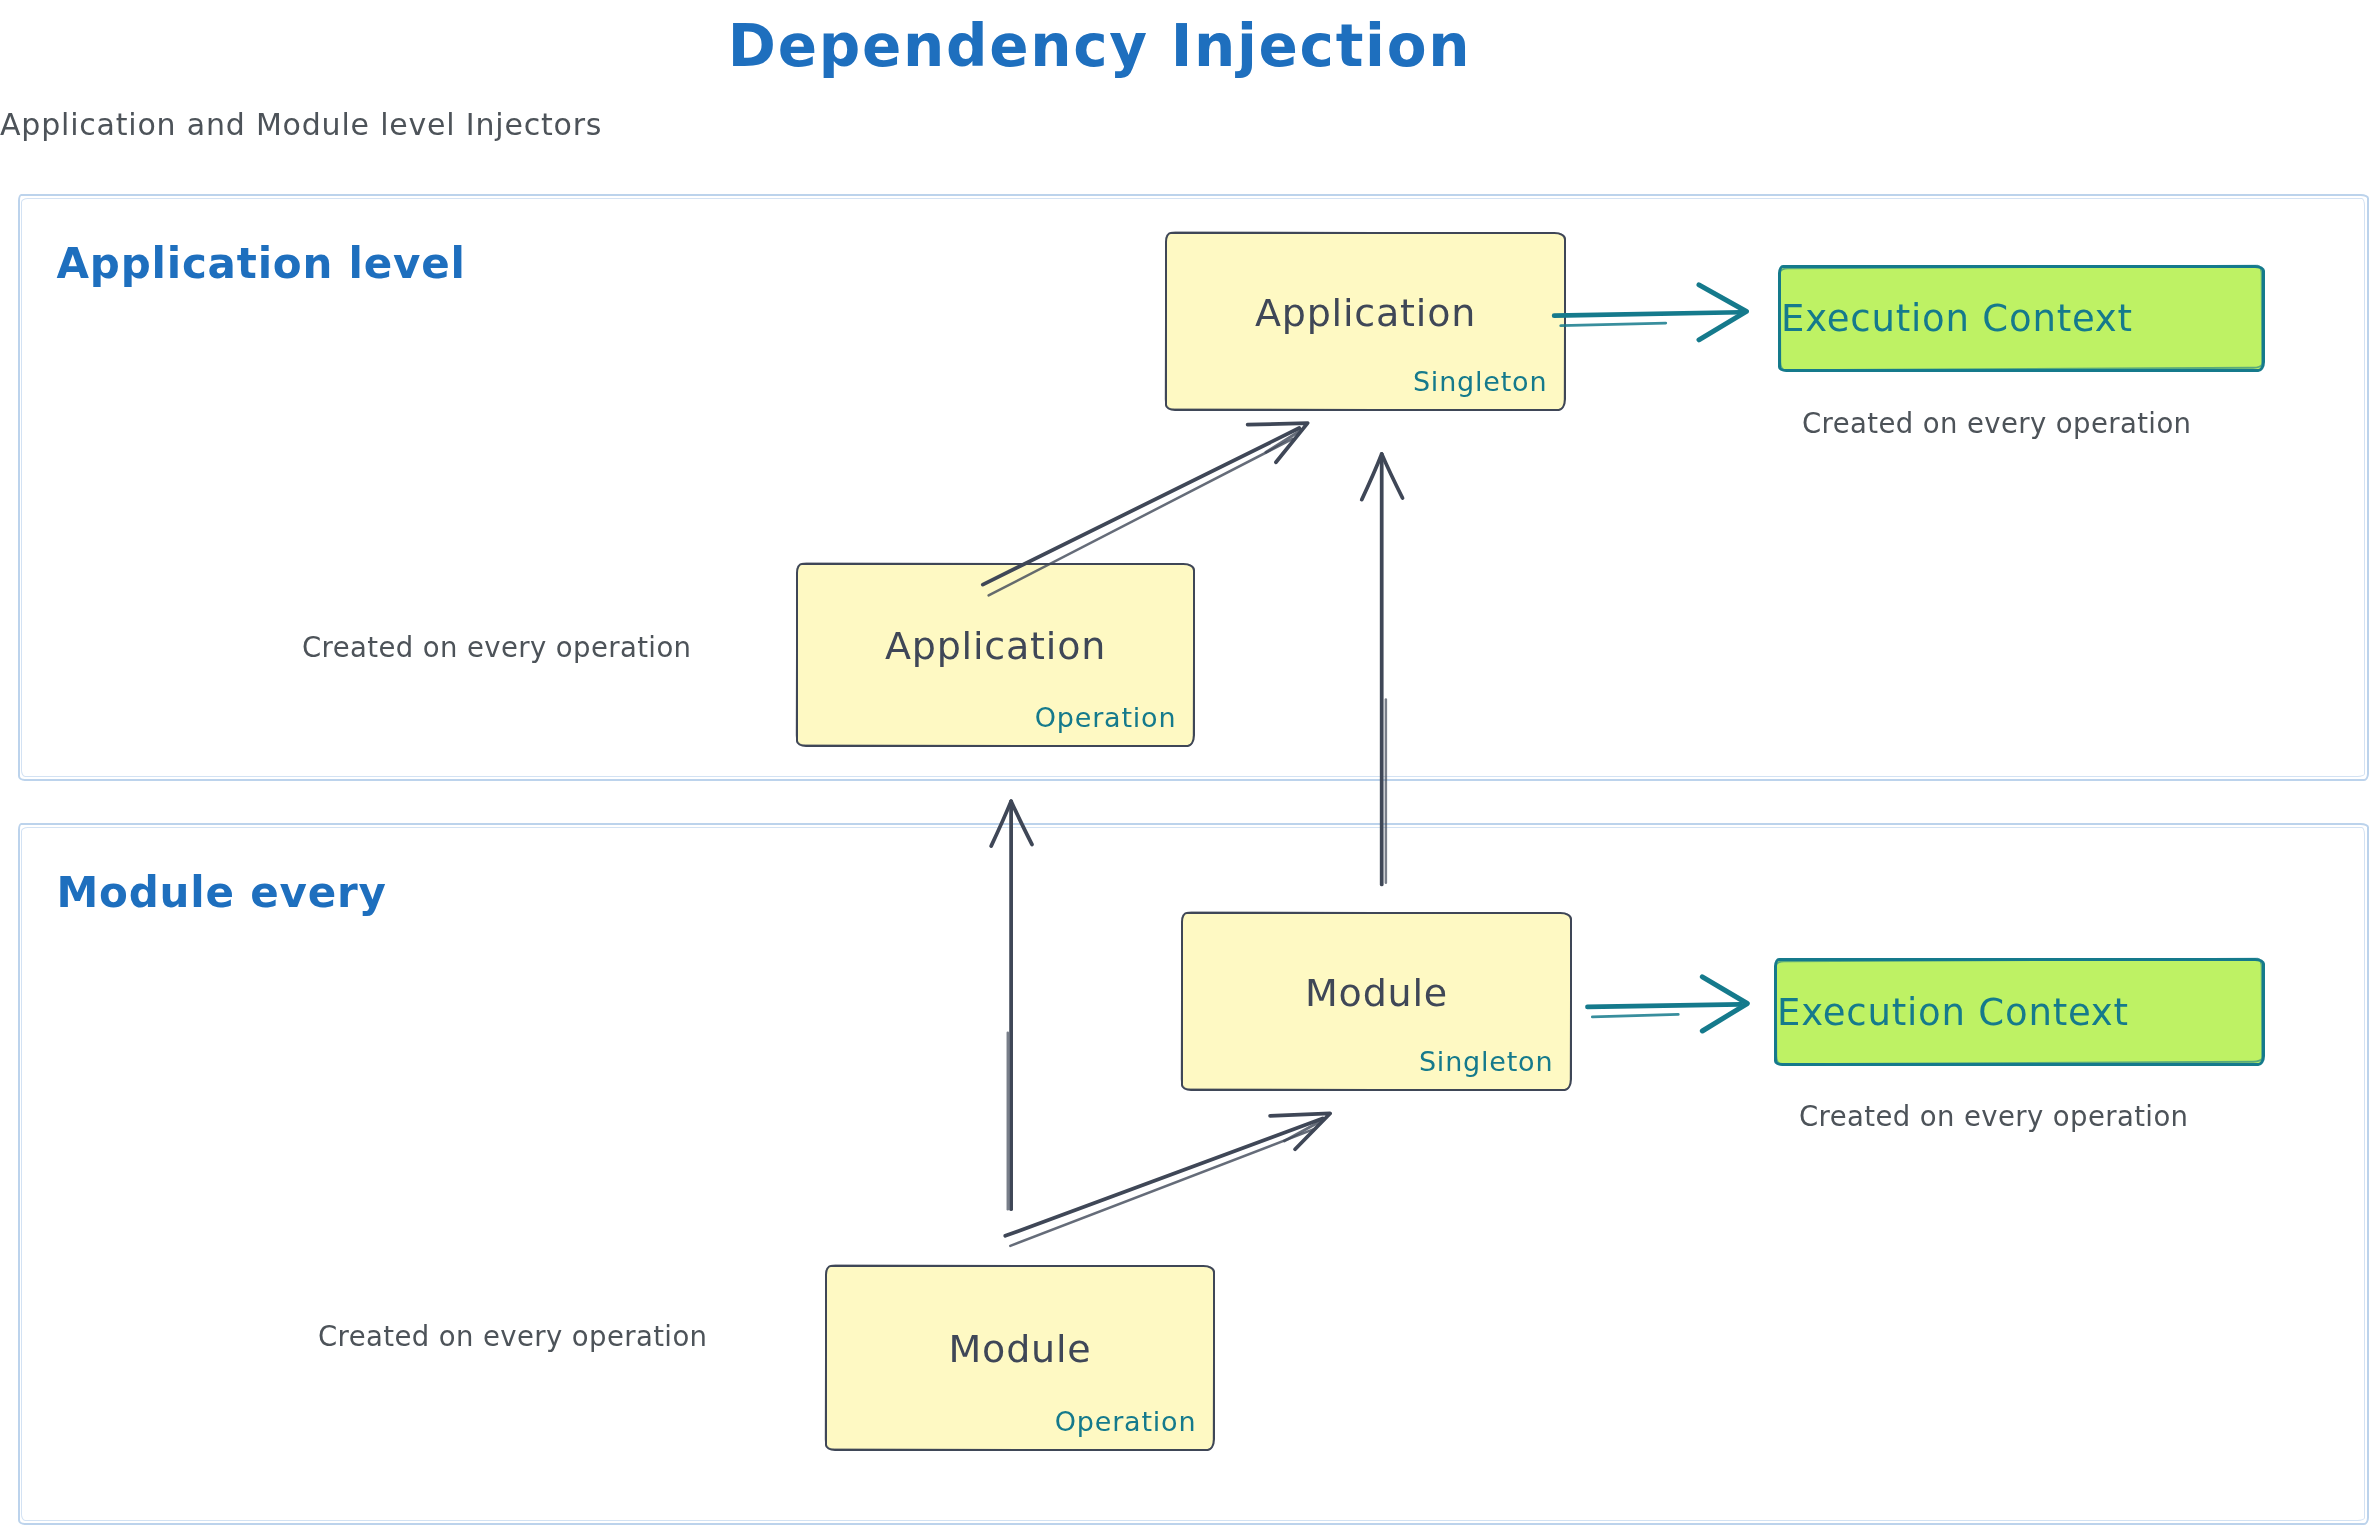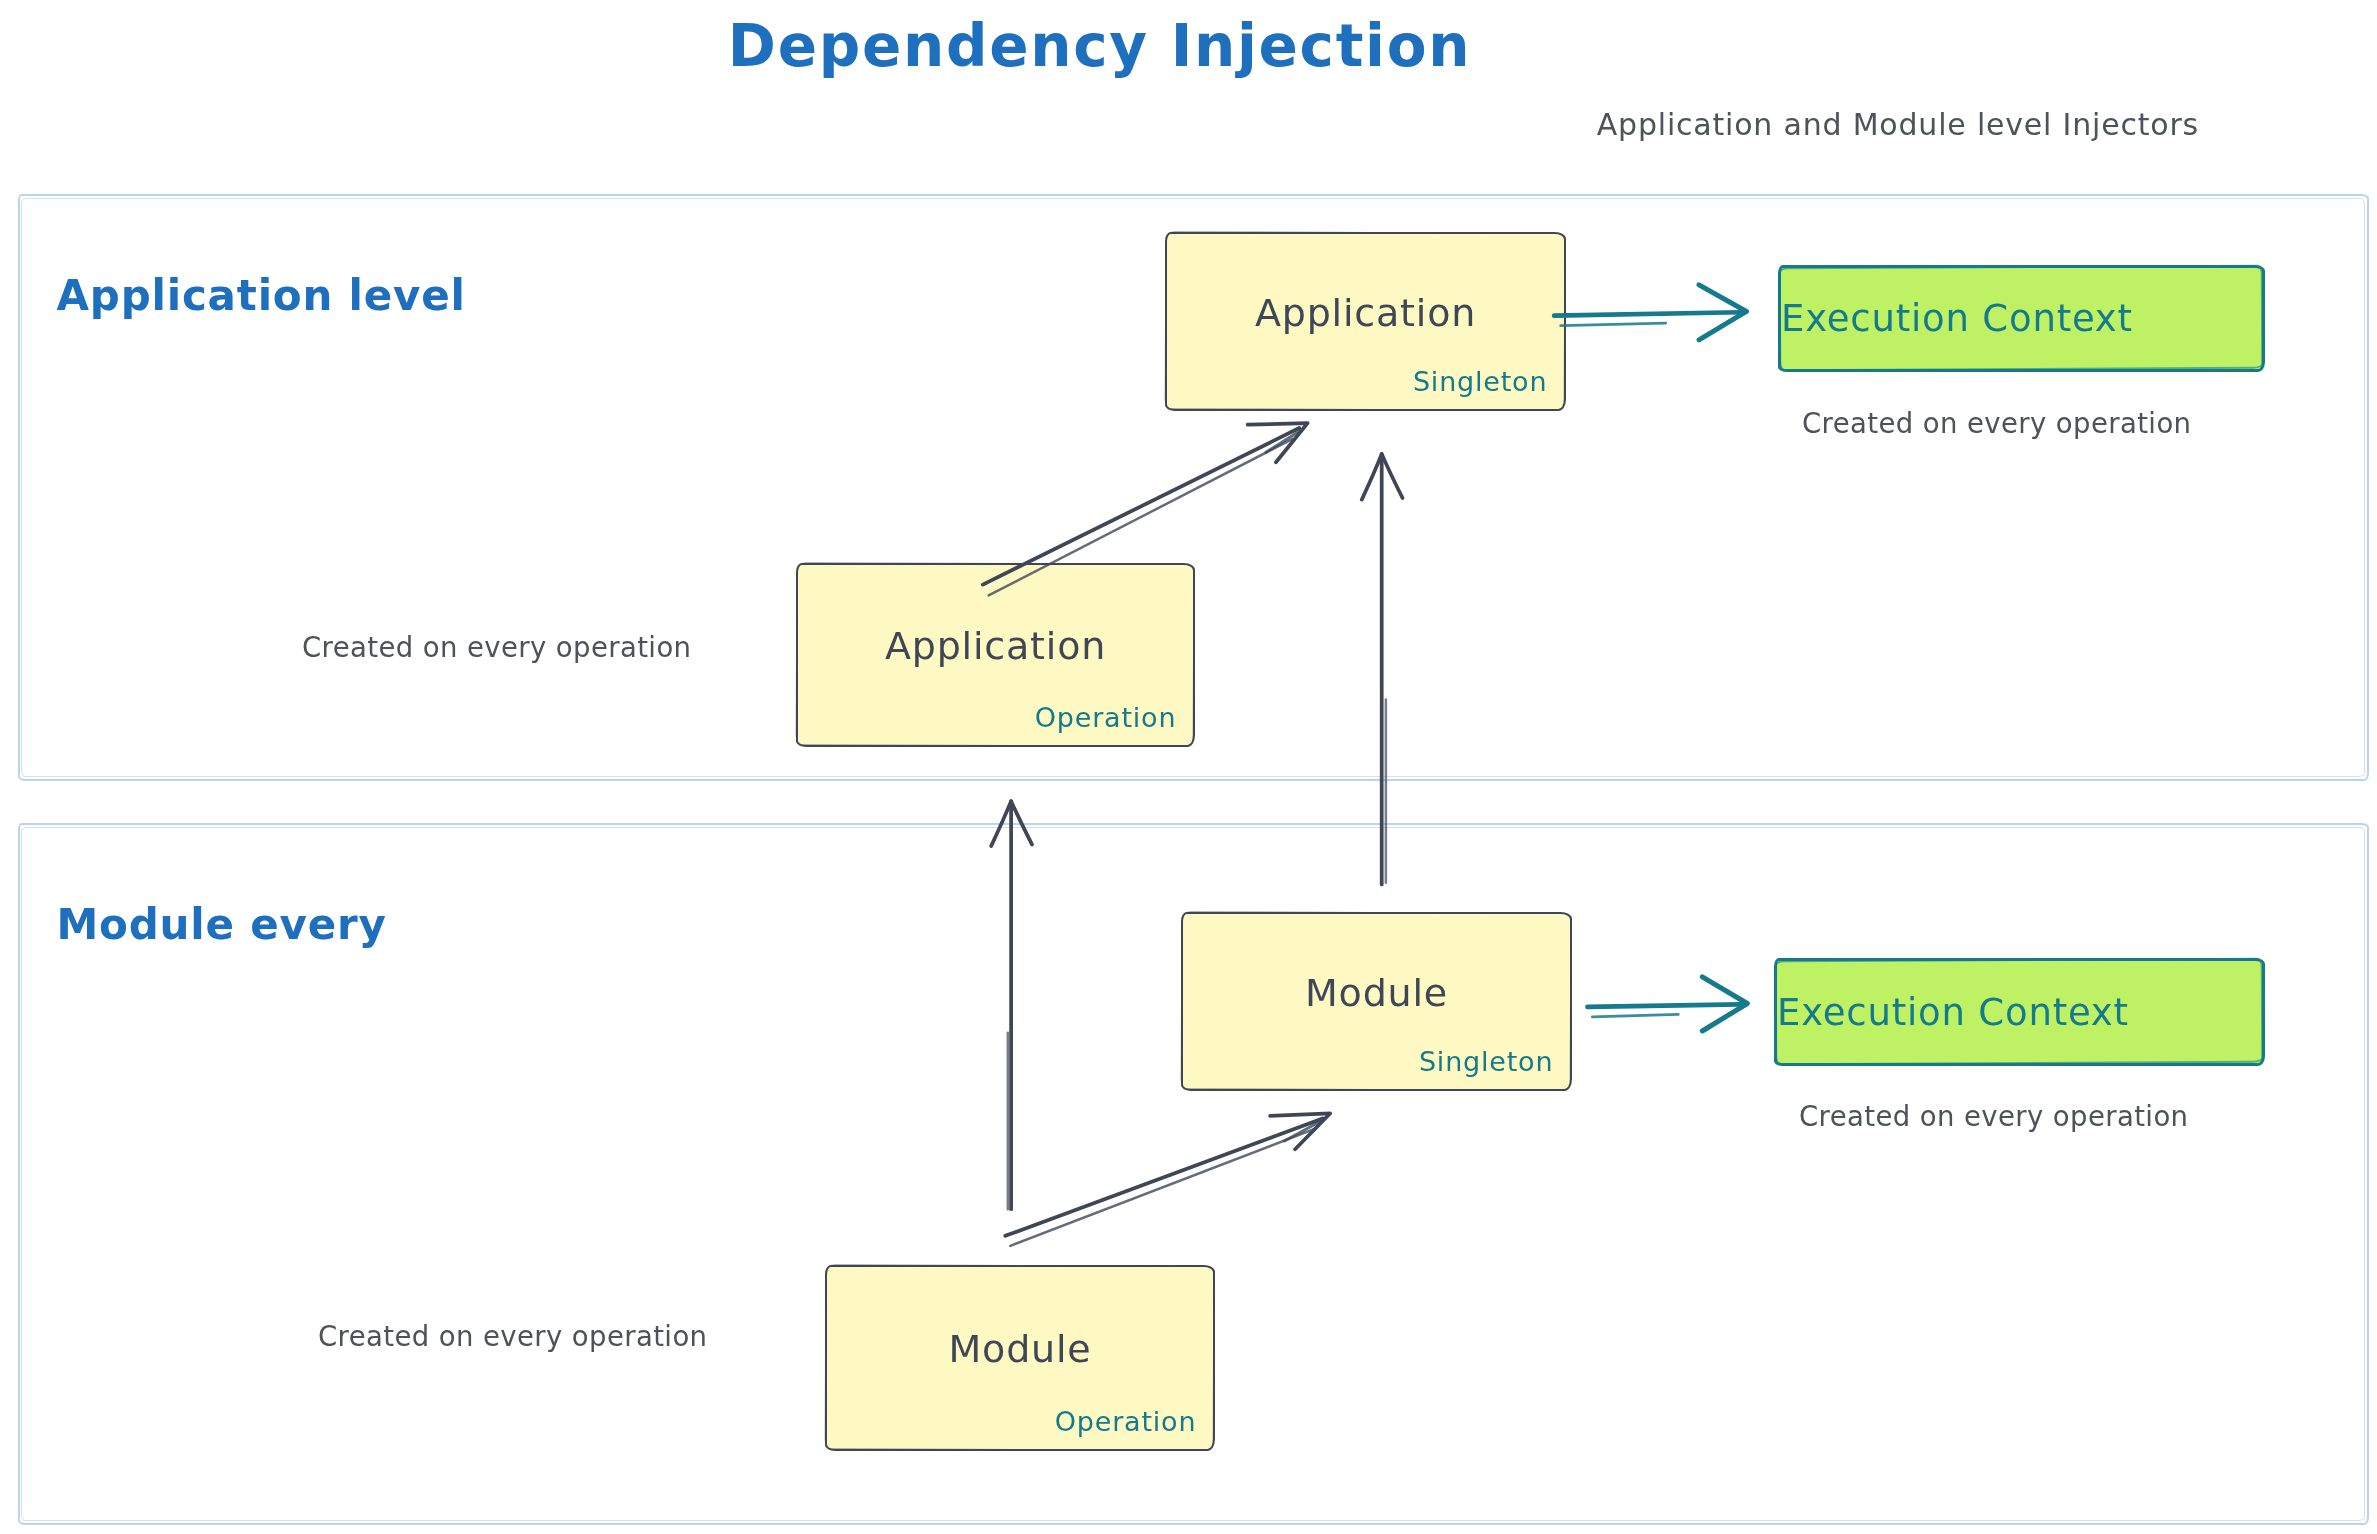--- a/index.html
+++ b/index.html
@@ -20,21 +20,21 @@
   }
   
   .diagram-title{
     position:absolute;left:0;top:11.7px;width:2199px;
     text-align:center;
     color:var(--blue);
     font-size:58px;font-weight:600;letter-spacing:1.7px;
   }
   .diagram-subtitle{
     position:absolute;left:0;top:107px;width:2199px;
-    text-align:right;
+    text-align:left;
     color:var(--gray);
     font-size:30px;font-weight:500;letter-spacing:0.8px;
   }
   
   .level-container{
     position:absolute;
     border:2.1px solid var(--container-border);
     border-radius:3.3px 8.3px 5px 6.7px / 6.7px 4.2px 7.5px 5px;
     background:transparent;
   }
@@ -42,21 +42,21 @@
     content:"";position:absolute;inset:1.7px;
     border:1.2px solid var(--container-border);
     border-radius:6.7px 3.3px 7.5px 4.2px / 4.2px 7.5px 3.3px 6.7px;
     opacity:.65;pointer-events:none;
   }
   .container-app{left:17.5px;top:194px;width:2347px;height:583px;}
   .container-module{left:17.5px;top:823px;width:2347px;height:698px;}
   .level-label{
     position:absolute;left:37px;top:43px;
     color:var(--blue);
-    font-size:42px;font-weight:600;letter-spacing:0.8px;margin-top:32px;
+    font-size:42px;font-weight:600;letter-spacing:0.8px;
   }
   
   .sketch-box{
     position:absolute;
     border:2.9px solid var(--dark);
     border-radius:5.8px 11.7px 7.5px 10px / 10px 6.7px 11.7px 5.8px;
     background:#fef9c3;
   }
   .sketch-box::before{
     content:"";position:absolute;inset:-1.7px;

